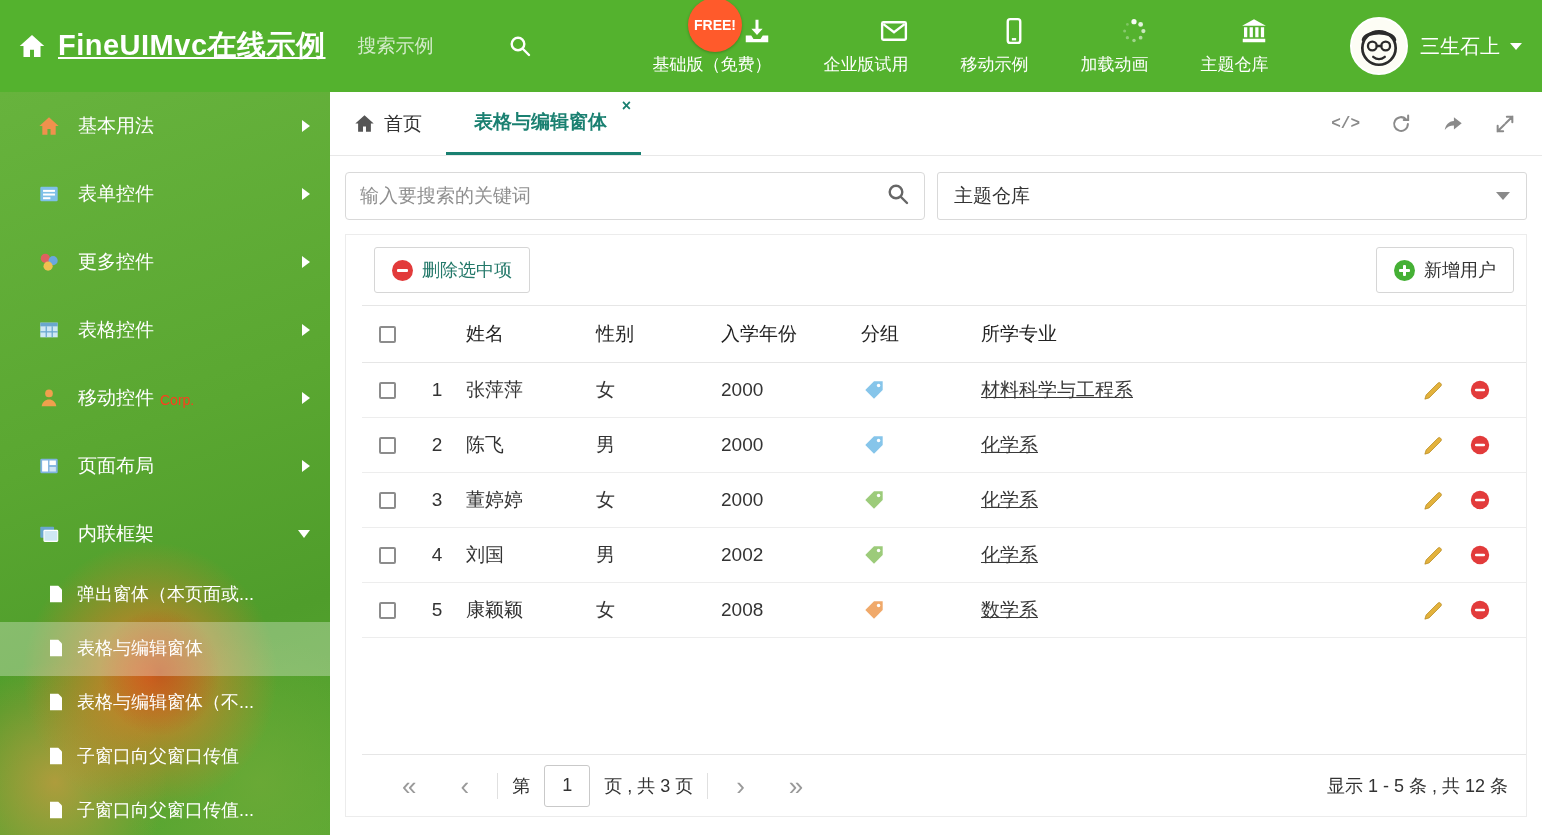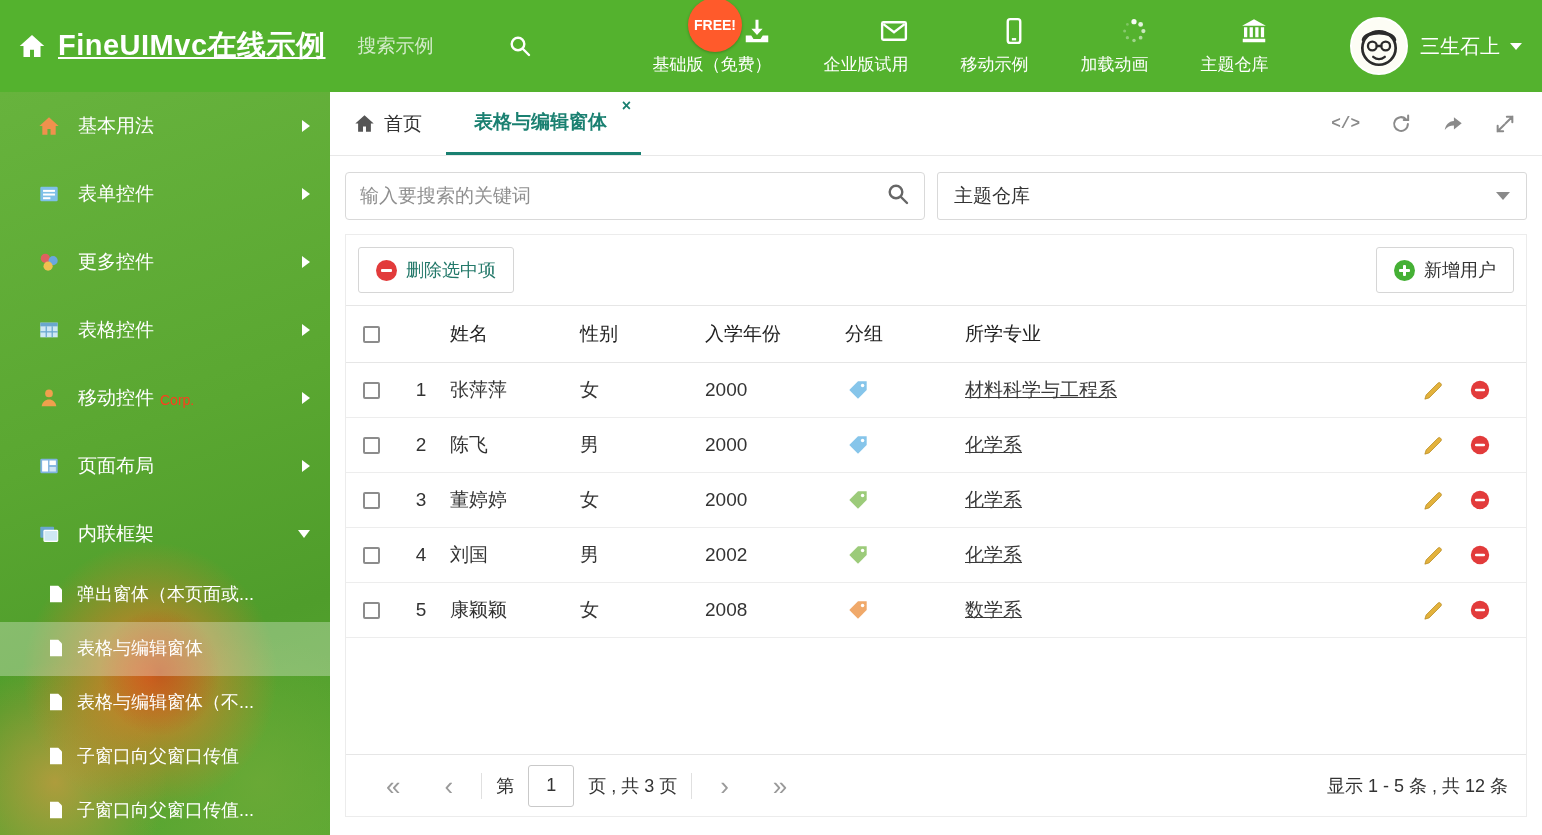--- a/index.html
+++ b/index.html
@@ -61,21 +61,21 @@
   .code-glyph { font-family:"Liberation Mono","DejaVu Sans Mono",monospace; font-size:16px; font-weight:bold; color:#8a8a8a; }
 
   .content { flex:1; display:flex; flex-direction:column; padding:16px 15px 18px 15px; min-height:0; }
   .search-row { display:flex; gap:12px; height:48px; flex:0 0 48px; }
   .kw-box { flex:0 0 580px; border:1px solid #d9d9d9; border-radius:4px; display:flex; align-items:center; padding:0 14px; }
   .kw-box input { flex:1; border:none; outline:none; font-size:19px; color:#333; font-family:inherit; }
   .kw-box input::placeholder { color:#8f8f8f; }
   .filter-box { flex:1; border:1px solid #d9d9d9; border-radius:3px; display:flex; align-items:center; padding:0 16px; font-size:19px; color:#333; cursor:pointer; }
   .filter-caret { margin-left:auto; width:0; height:0; border-left:7px solid transparent; border-right:7px solid transparent; border-top:8px solid #8a8a8a; }
 
-  .panel { margin-top:14px; border:1px solid #ececec; flex:1; display:flex; flex-direction:column; min-height:0; }
+  .panel { margin-top:14px; border:1px solid #ececec; flex:1; display:flex; flex-direction:column; min-height:0;padding-left:16px; }
   .toolbar { padding:12px; display:flex; align-items:center; }
   .btn { display:inline-flex; align-items:center; gap:9px; border:1px solid #d6d6d6; border-radius:3px; background:#fff; padding:0 17px; height:46px; font-size:18px; cursor:pointer; font-family:inherit; }
   .btn-delete { color:#24796a; }
   .btn-add { color:#333; margin-left:auto; }
   .circle-ic { width:21px; height:21px; border-radius:50%; position:relative; display:inline-block; }
   .circle-red { background:#e23b3b; }
   .circle-green { background:#45b035; }
   .circle-ic::before { content:""; position:absolute; left:5px; top:9px; width:11px; height:3px; background:#fff; border-radius:1px; }
   .circle-green::after { content:""; position:absolute; left:9px; top:5px; width:3px; height:11px; background:#fff; border-radius:1px; }
 

